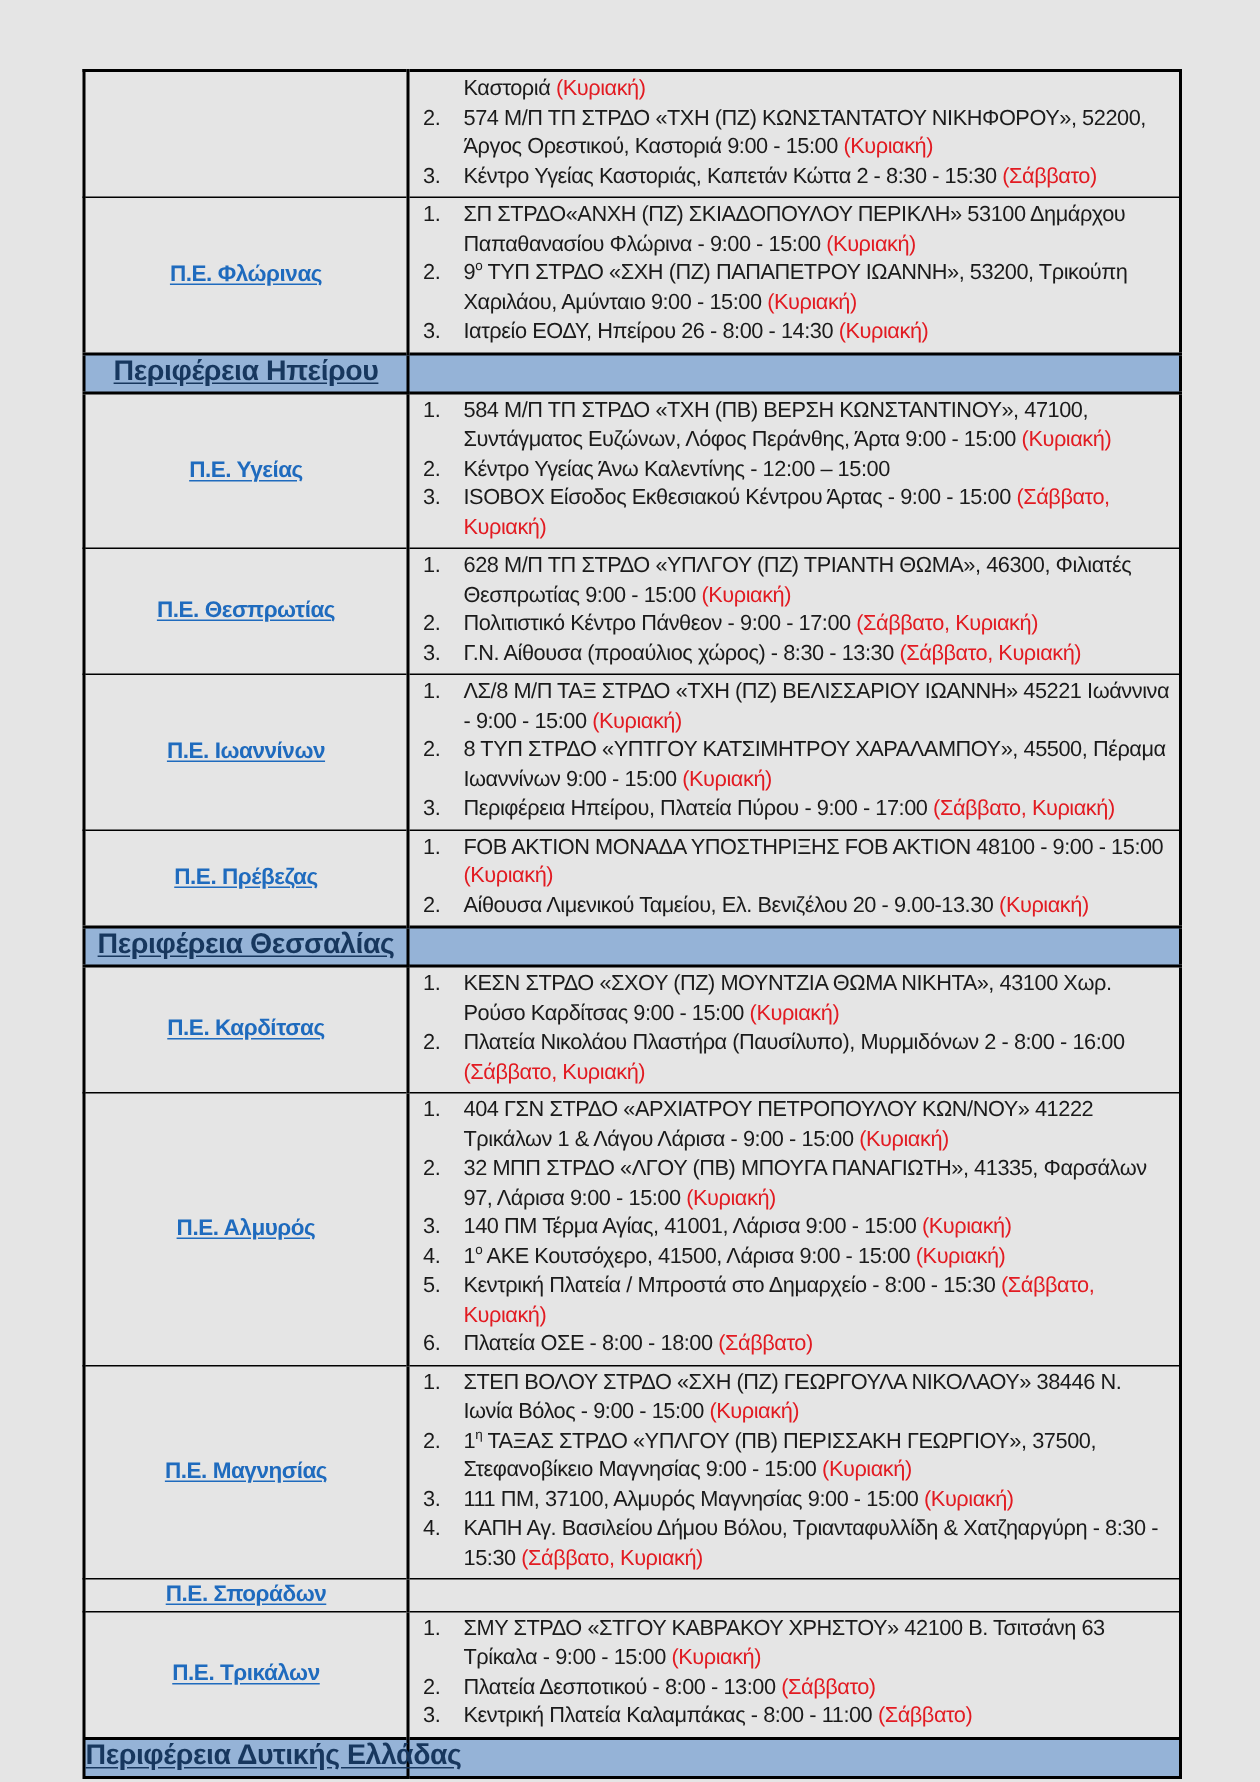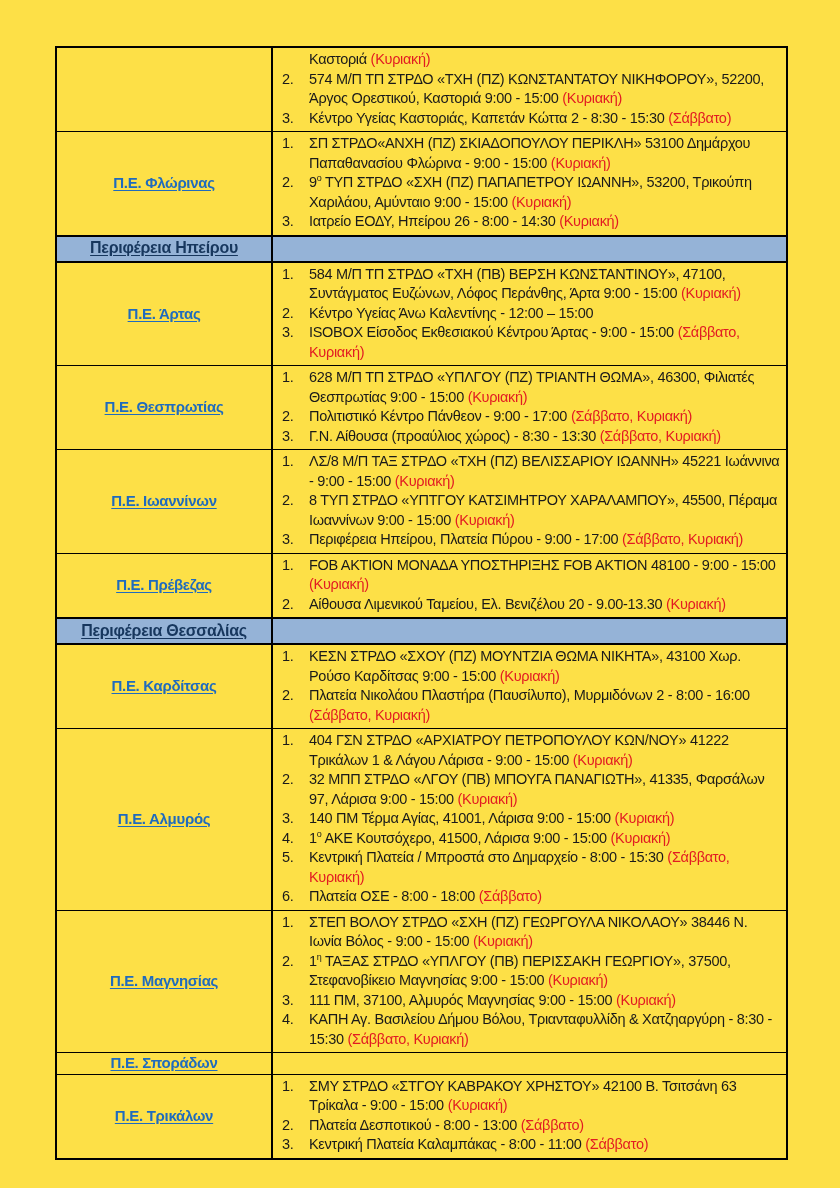--- a/index.html
+++ b/index.html
@@ -9,21 +9,21 @@
     --red:#E21B22;
     --text:#1a1a1a;
     --border:#000000;
   }
   html,body{margin:0;padding:0;}
   body{
     width:840px;height:1188px;background:#ffffff;
     font-family:"Liberation Sans","DejaVu Sans",sans-serif;
     color:var(--text);
   }
-  .page{position:relative;width:840px;height:1188px;overflow:hidden;background:#fde047;}
+  .page{position:relative;width:840px;height:1188px;overflow:hidden;background:#e5e5e5;}
   table.regions{
     position:absolute;left:55px;top:46px;width:731px;
     border-collapse:collapse;table-layout:fixed;
     border:2px solid var(--border);
     font-size:14.5px;letter-spacing:-0.3px;line-height:19.5px;
   }
   col.c-name{width:216px;}
   col.c-list{width:515px;}
   td{vertical-align:middle;padding:0;}
   td.name-cell{
@@ -50,21 +50,21 @@
     height:24px;
   }
   tr.hdr-row td.hdr-cell-label{
     border-right:2px solid var(--border);
     text-align:center;
     vertical-align:middle;
   }
   .hdr-label{
     color:var(--header-text);
     font-weight:bold;
-    font-size:16px;
+    font-size:19px;
     text-decoration:underline;
     text-underline-offset:2px;
     white-space:nowrap;
   }
   .item{display:flex;align-items:flex-start;}
   .item .num{flex:0 0 27px;width:27px;}
   .item .itext{flex:1;min-width:0;}
   .t-u{text-underline-offset:2px;}
   .t-r{color:var(--red);}
   .t-p{font-size:0.62em;vertical-align:super;line-height:0;}
@@ -111,21 +111,21 @@
               <span class="num">3.</span>
               <span class="itext"><span class="t-n">Ιατρείο ΕΟΔΥ, Ηπείρου 26 - </span><span class="t-u">8:00 - 14:30</span><span class="t-n"> </span><span class="t-r">(Κυριακή)</span></span>
             </div>
           </td>
         </tr>
         <tr class="hdr-row">
           <td class="hdr-cell-label"><span class="hdr-label">Περιφέρεια Ηπείρου</span></td>
           <td></td>
         </tr>
         <tr>
-          <td class="name-cell"><span class="region-label">Π.Ε. Άρτας</span></td>
+          <td class="name-cell"><span class="region-label">Π.Ε. Υγείας</span></td>
           <td class="content-cell">
             <div class="item">
               <span class="num">1.</span>
               <span class="itext"><span class="t-n">584 Μ/Π ΤΠ ΣΤΡΔΟ «ΤΧΗ (ΠΒ) ΒΕΡΣΗ ΚΩΝΣΤΑΝΤΙΝΟΥ», 47100, Συντάγματος Ευζώνων, Λόφος Περάνθης, Άρτα </span><span class="t-u">9:00 - 15:00</span><span class="t-n"> </span><span class="t-r">(Κυριακή)</span></span>
             </div>
             <div class="item">
               <span class="num">2.</span>
               <span class="itext"><span class="t-n">Κέντρο Υγείας Άνω Καλεντίνης - </span><span class="t-u">12:00 – 15:00</span></span>
             </div>
             <div class="item">
@@ -261,16 +261,20 @@
             </div>
             <div class="item">
               <span class="num">2.</span>
               <span class="itext"><span class="t-n">Πλατεία Δεσποτικού - </span><span class="t-u">8:00 - 13:00</span><span class="t-n"> </span><span class="t-r">(Σάββατο)</span></span>
             </div>
             <div class="item">
               <span class="num">3.</span>
               <span class="itext"><span class="t-n">Κεντρική Πλατεία Καλαμπάκας - </span><span class="t-u">8:00 - 11:00</span><span class="t-n"> </span><span class="t-r">(Σάββατο)</span></span>
             </div>
           </td>
+        </tr>
+        <tr class="hdr-row">
+          <td class="hdr-cell-label"><span class="hdr-label">Περιφέρεια Δυτικής Ελλάδας</span></td>
+          <td></td>
         </tr>
       </tbody>
   </table>
 </div>
 
 </body></html>

